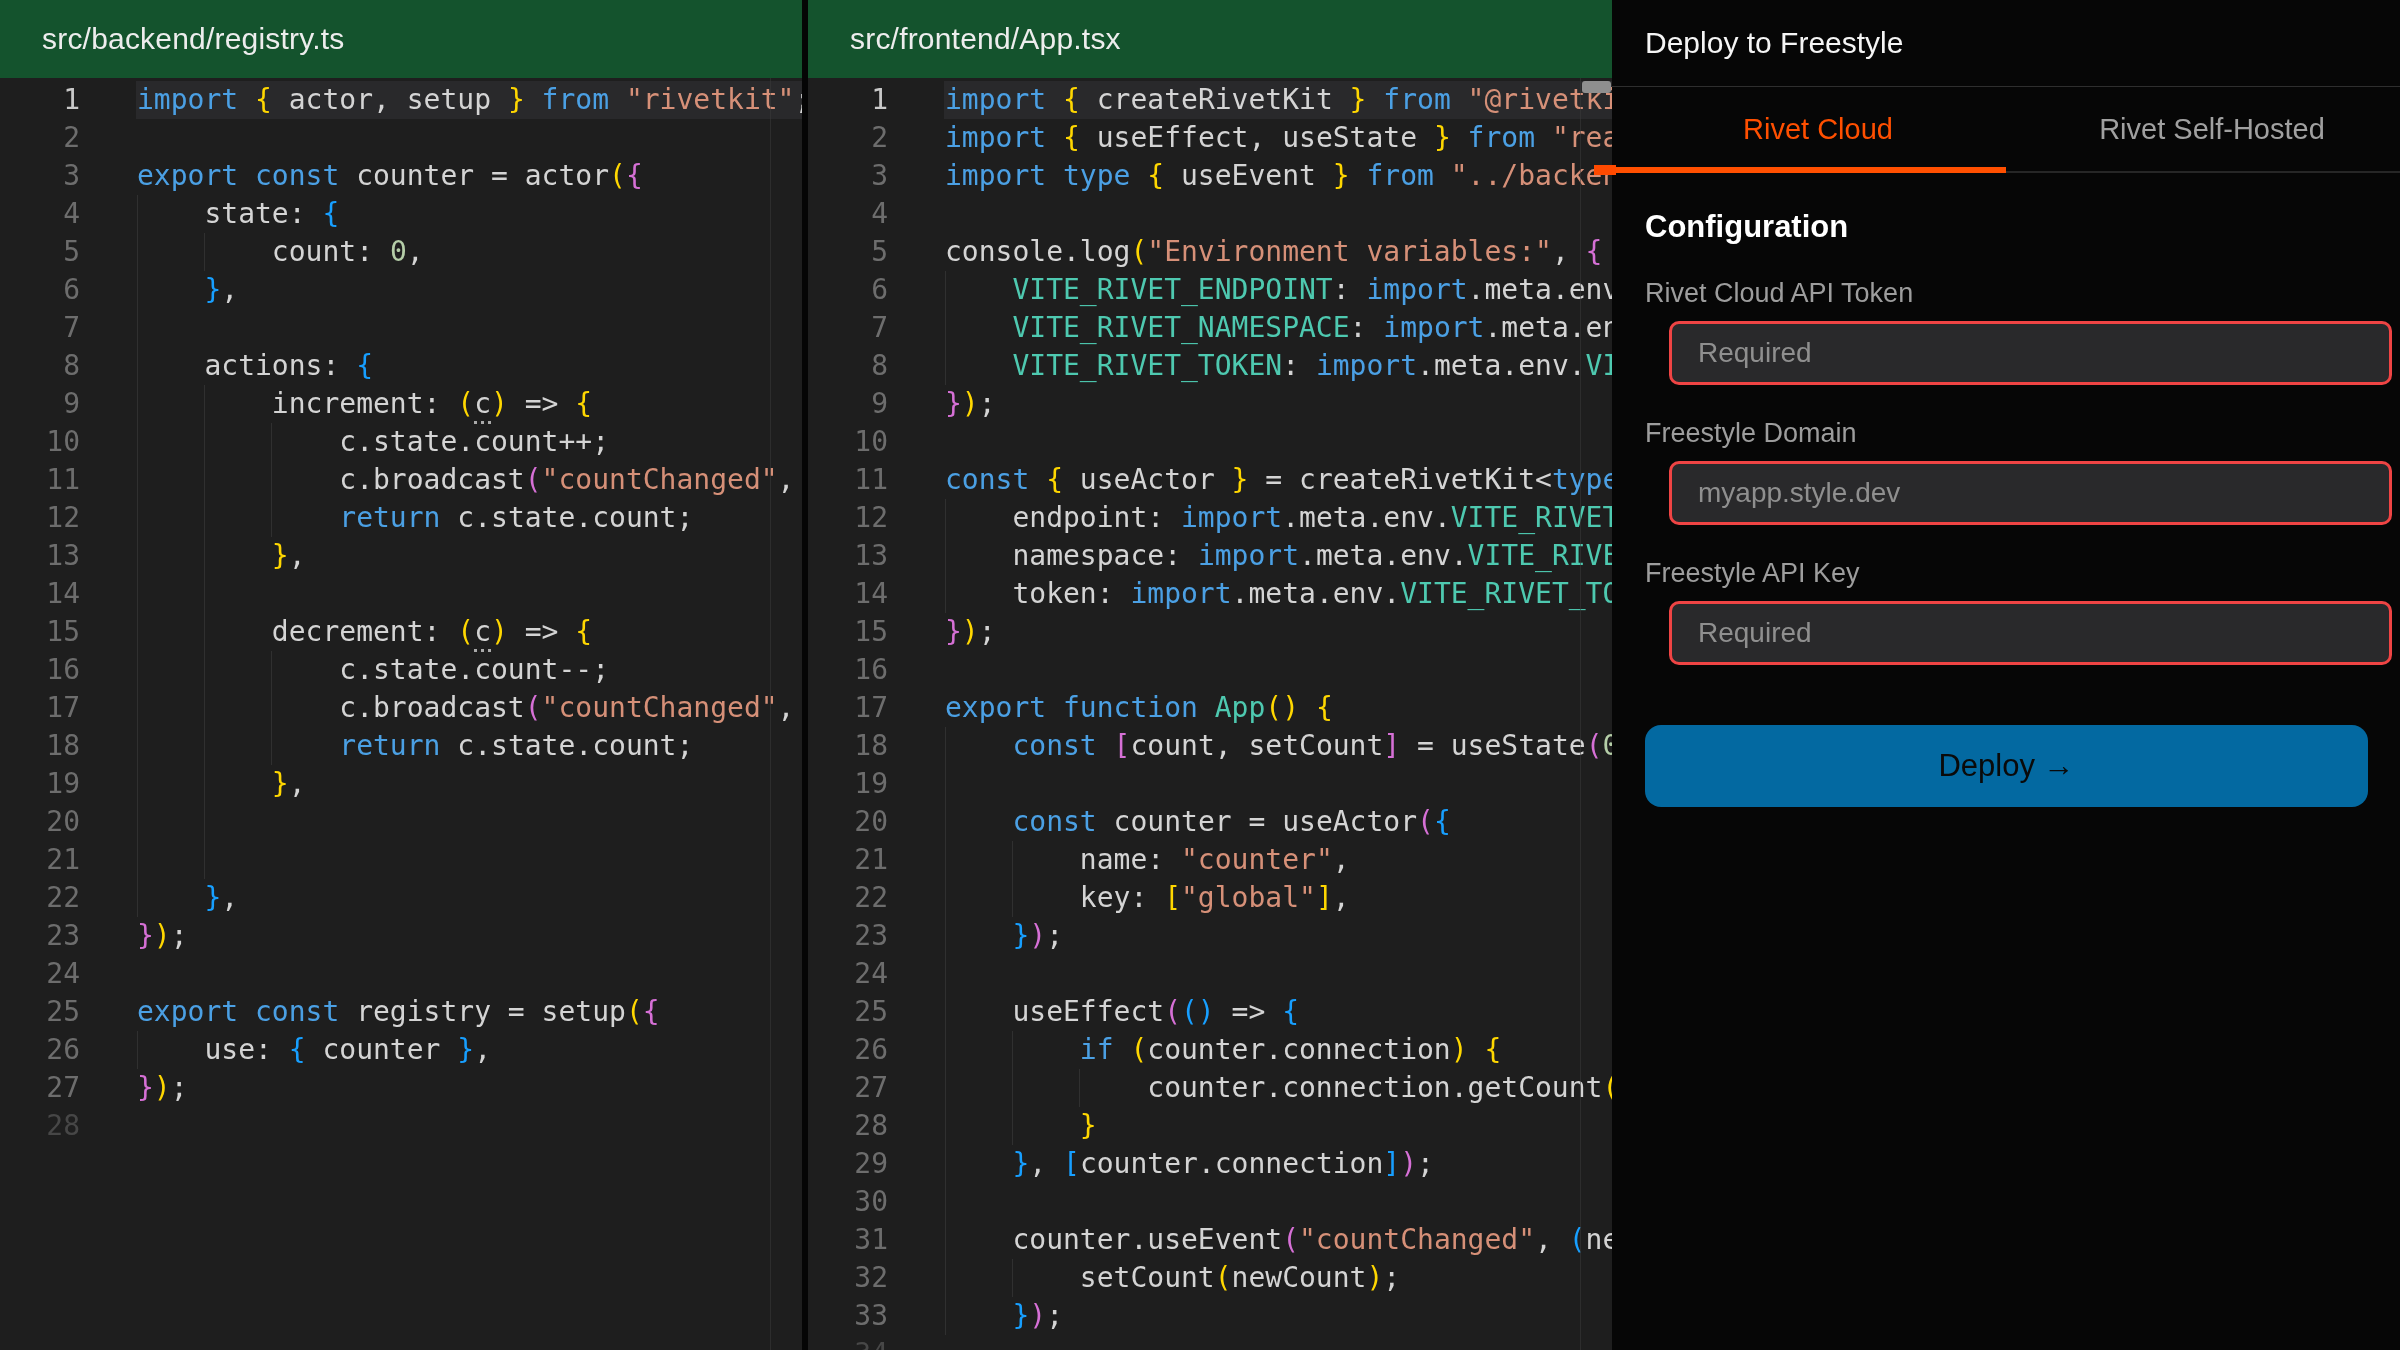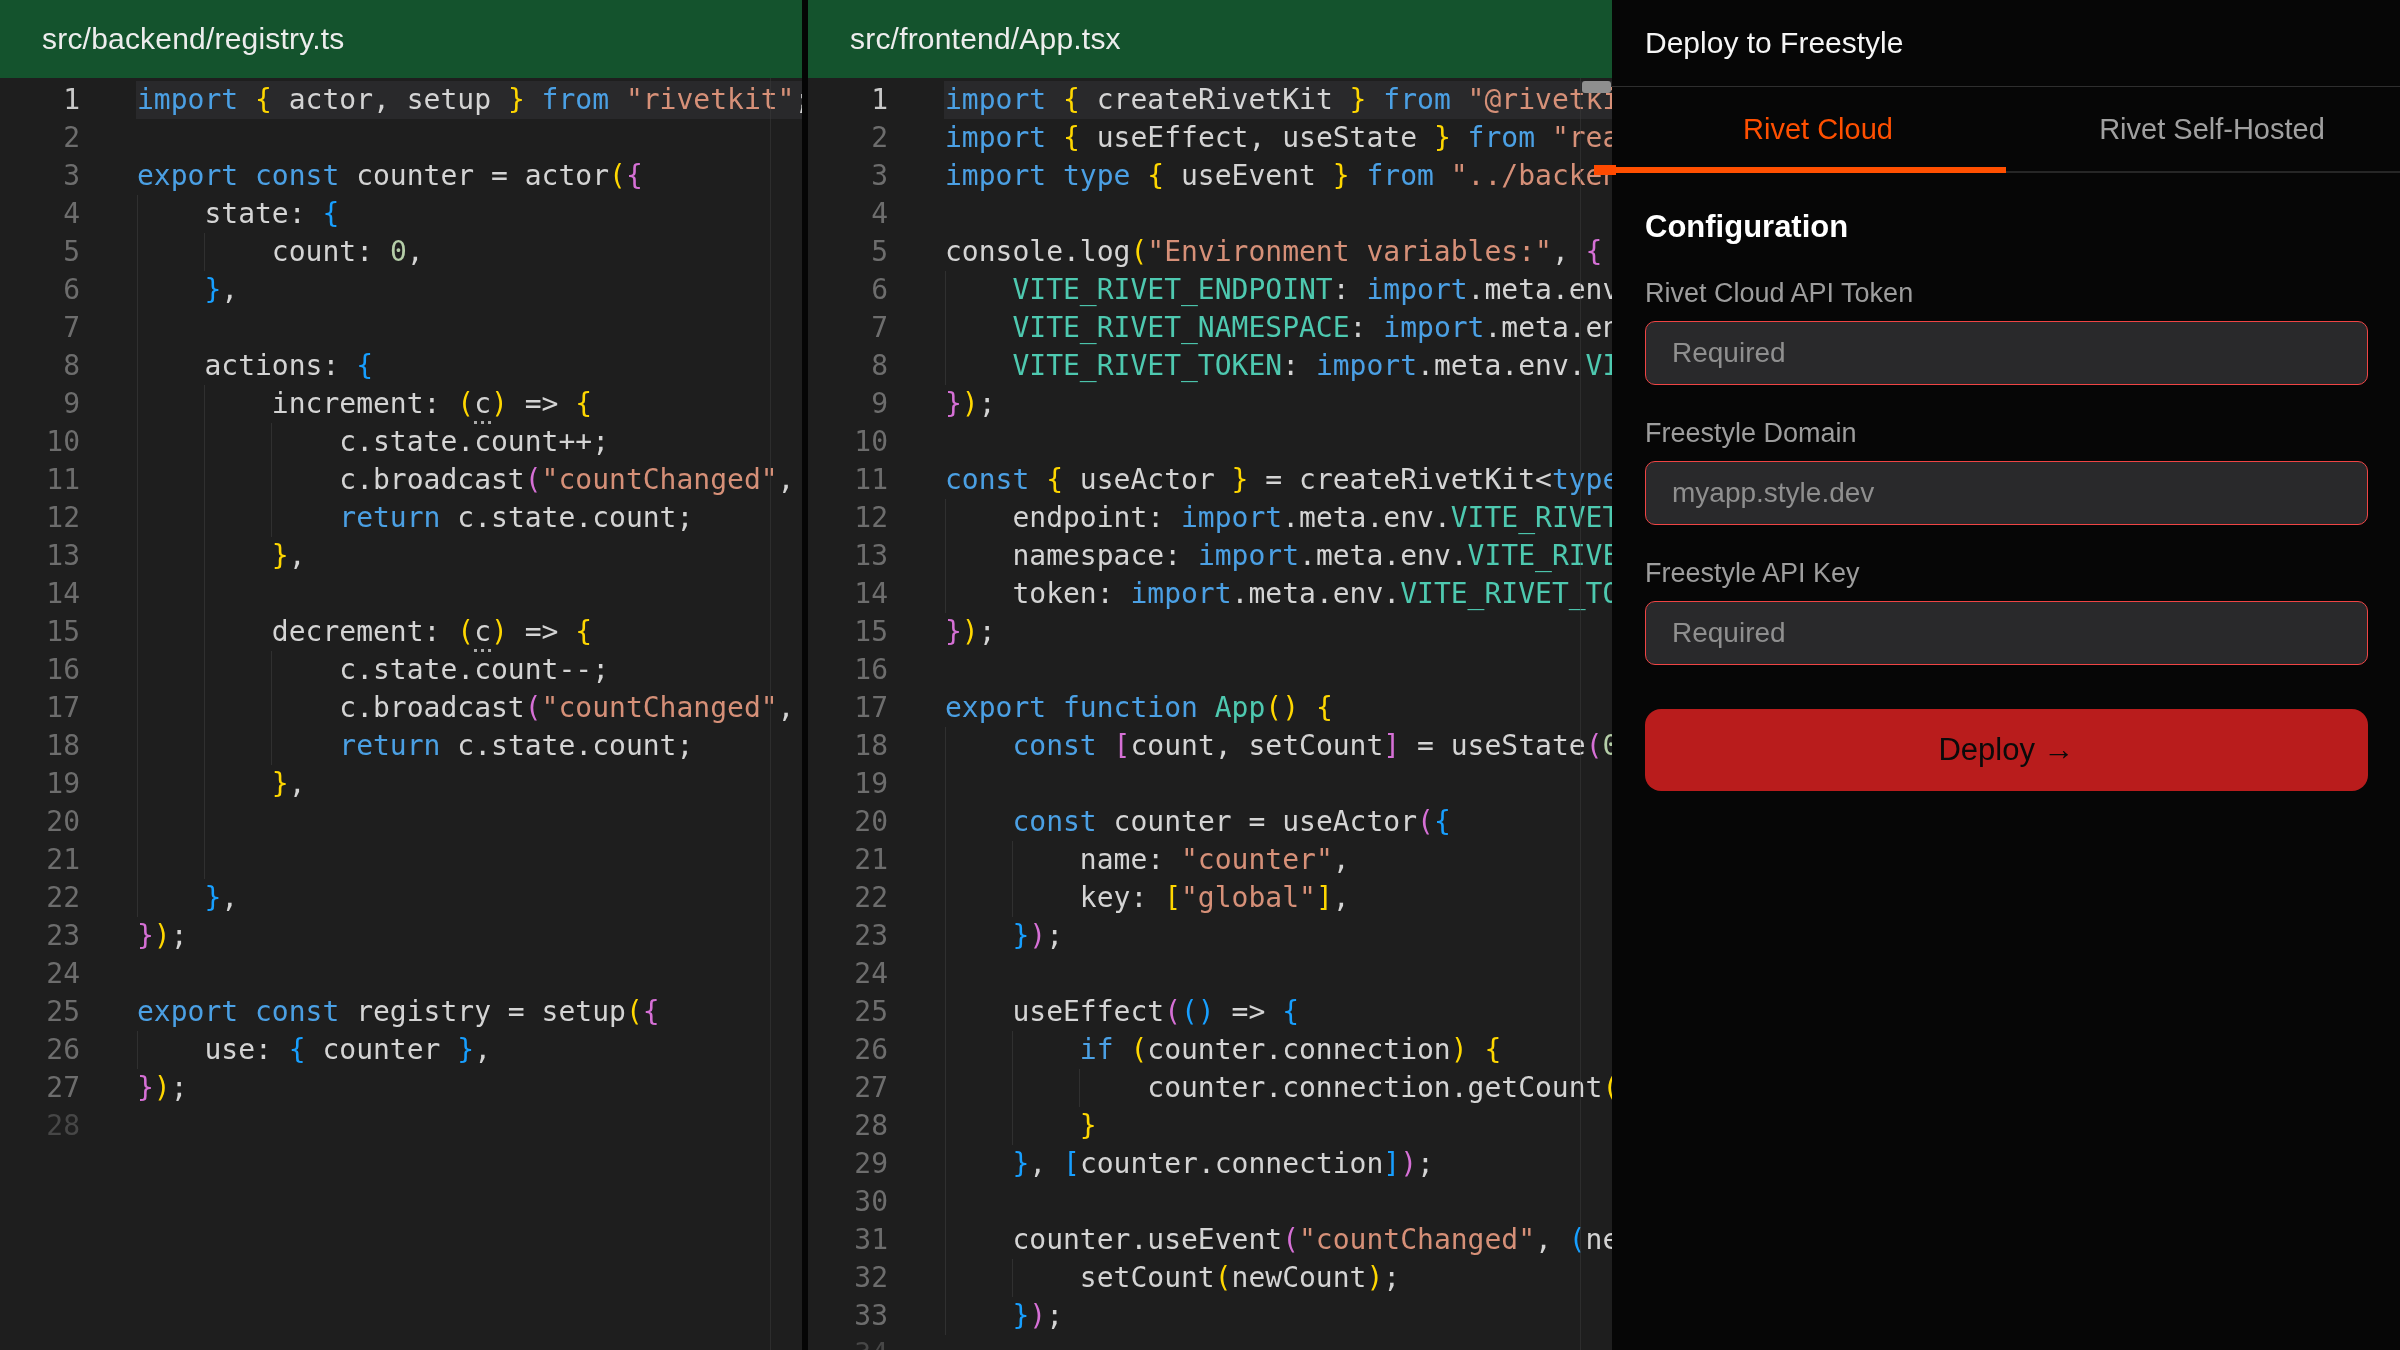--- a/index.html
+++ b/index.html
@@ -41,25 +41,25 @@
   .tabs { display:flex; height:86px; border-bottom:2px solid #262626; }
   .tab { flex:1; display:flex; align-items:center; justify-content:center;
          font-size:29px; color:#a0a0a0; position:relative; cursor:pointer;padding-left:18px; }
   .tab.active { color:var(--accent,#ff4f00); }
   .tab-underline { position:absolute; left:0; right:0; bottom:-2px; height:6px;
                    background:var(--accent,#ff4f00); }
   .dp-body { padding:36px 32px 18px 33px; }
   .cfg-heading { font-size:31px; font-weight:bold; color:#ffffff; }
   .field-label { margin-top:34px; font-size:27px; color:#9d9d9d; line-height:28px; }
   .field-input { margin-top:14px; display:block; width:723px; height:64px;
-                 background:#29292b; border:1px solid #ef4444; border-radius:10px;
+                 background:#29292b; border:3px solid #ef4444; border-radius:10px;
                  font-size:28px; color:#e0e0e0; padding-left:26px; outline:none;
-                 font-family:"Liberation Sans", sans-serif; }
+                 font-family:"Liberation Sans", sans-serif;margin-left:24px; }
   .field-input::placeholder { color:#8f8f8f; }
-  .deploy-btn { margin-top:44px; width:723px; height:82px; background:#b91c1c; color:#0a0a0a;
+  .deploy-btn { margin-top:60px; width:723px; height:82px; background:#0369a1; color:#0a0a0a;
                 border:none; border-radius:16px; font-size:31px; font-weight:500;
                 font-family:"Liberation Sans", sans-serif; cursor:pointer; }
 </style>
 </head>
 <body>
 
 <div class="app">
 
   <section class="editor" id="ed0">
     <header class="ed-header">

